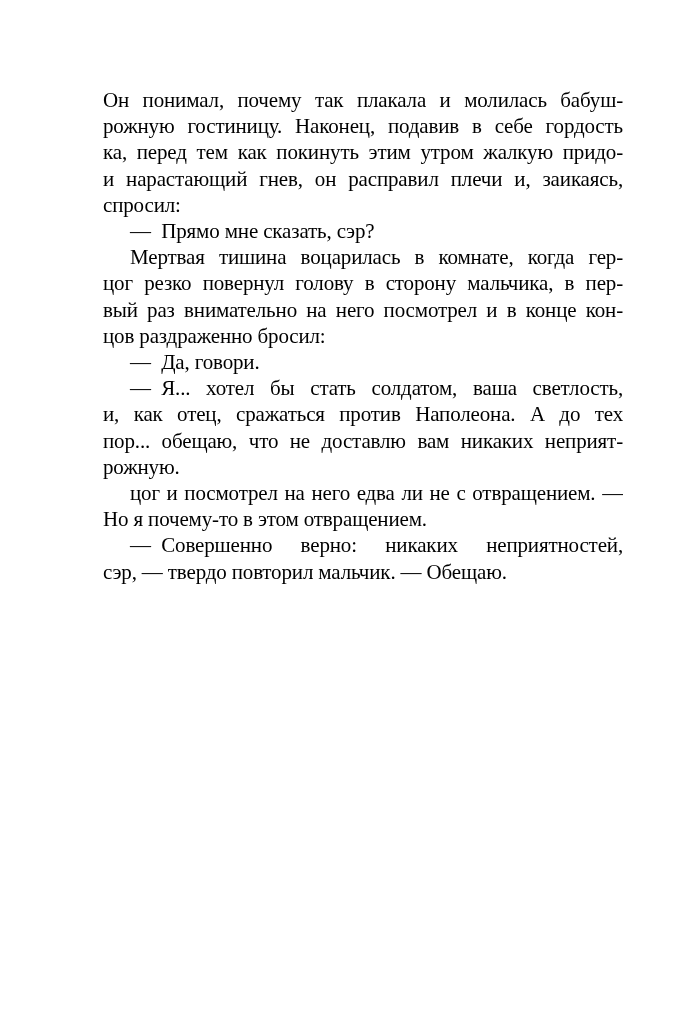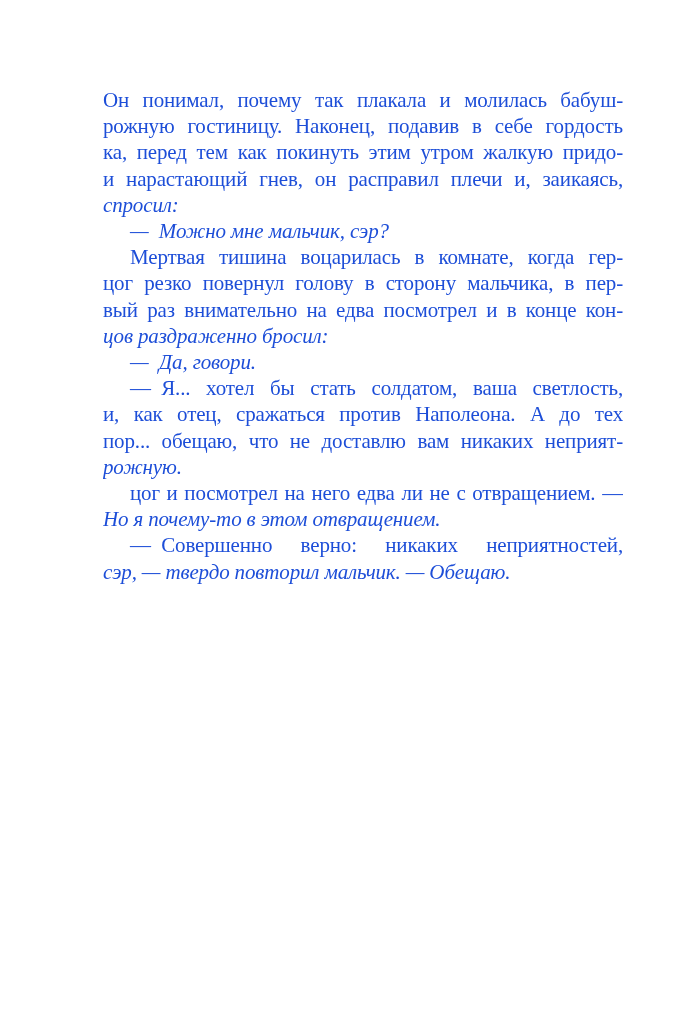--- a/index.html
+++ b/index.html
@@ -7,21 +7,21 @@
     padding: 0;
     background: #ffffff;
   }
   .page {
     position: relative;
     width: 691px;
     height: 758px;
     background: #ffffff;
     overflow: hidden;
     font-family: "Liberation Serif", "DejaVu Serif", serif;
-    color: #1d4ed8;
+    color: #000000;
   }
   .text-block {
     position: absolute;
     left: 103px;
     top: 87px;
     width: 520px;
     font-size: 21px;
     line-height: 26.2px;
     letter-spacing: -0.15px;
   }
@@ -31,45 +31,44 @@
   }
   
   .line {
     text-align: justify;
     text-align-last: justify;
     max-height: 27px;
     overflow: hidden;
   }
   .line.last {
     text-align-last: left;
-    font-style: italic;
   }
   .paragraph.indent .line:first-child {
     text-indent: 27px;
   }
 </style>
 </head>
 <body>
 
 <div class="page">
   <div class="text-block">
       <div class="paragraph">
         <div class="line">Он понимал, почему так плакала и молилась бабуш-</div>
         <div class="line">рожную гостиницу. Наконец, подавив в себе гордость</div>
         <div class="line">ка, перед тем как покинуть этим утром жалкую придо-</div>
         <div class="line">и нарастающий гнев, он расправил плечи и, заикаясь,</div>
         <div class="line last">спросил:</div>
       </div>
       <div class="paragraph indent">
-        <div class="line last">— Можно мне мальчик, сэр?</div>
+        <div class="line last">— Прямо мне сказать, сэр?</div>
       </div>
       <div class="paragraph indent">
         <div class="line">Мертвая тишина воцарилась в комнате, когда гер-</div>
         <div class="line">цог резко повернул голову в сторону мальчика, в пер-</div>
-        <div class="line">вый раз внимательно на едва посмотрел и в конце кон-</div>
+        <div class="line">вый раз внимательно на него посмотрел и в конце кон-</div>
         <div class="line last">цов раздраженно бросил:</div>
       </div>
       <div class="paragraph indent">
         <div class="line last">— Да, говори.</div>
       </div>
       <div class="paragraph indent">
         <div class="line">— Я... хотел бы стать солдатом, ваша светлость,</div>
         <div class="line">и, как отец, сражаться против Наполеона. А до тех</div>
         <div class="line">пор... обещаю, что не доставлю вам никаких неприят-</div>
         <div class="line last">рожную.</div>

